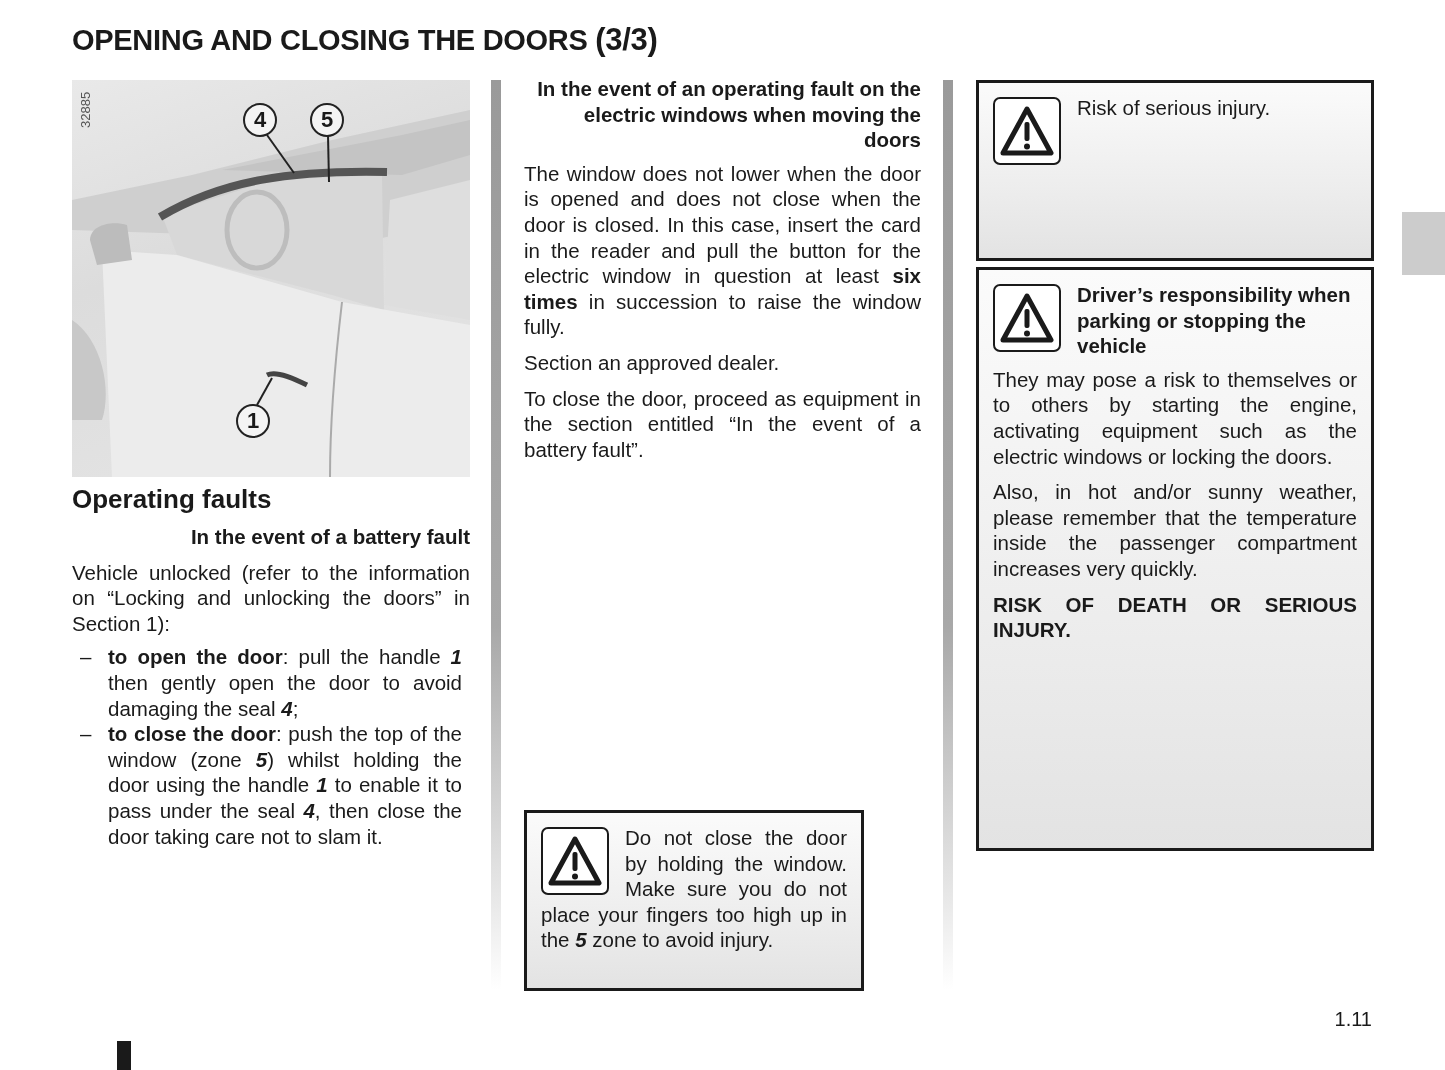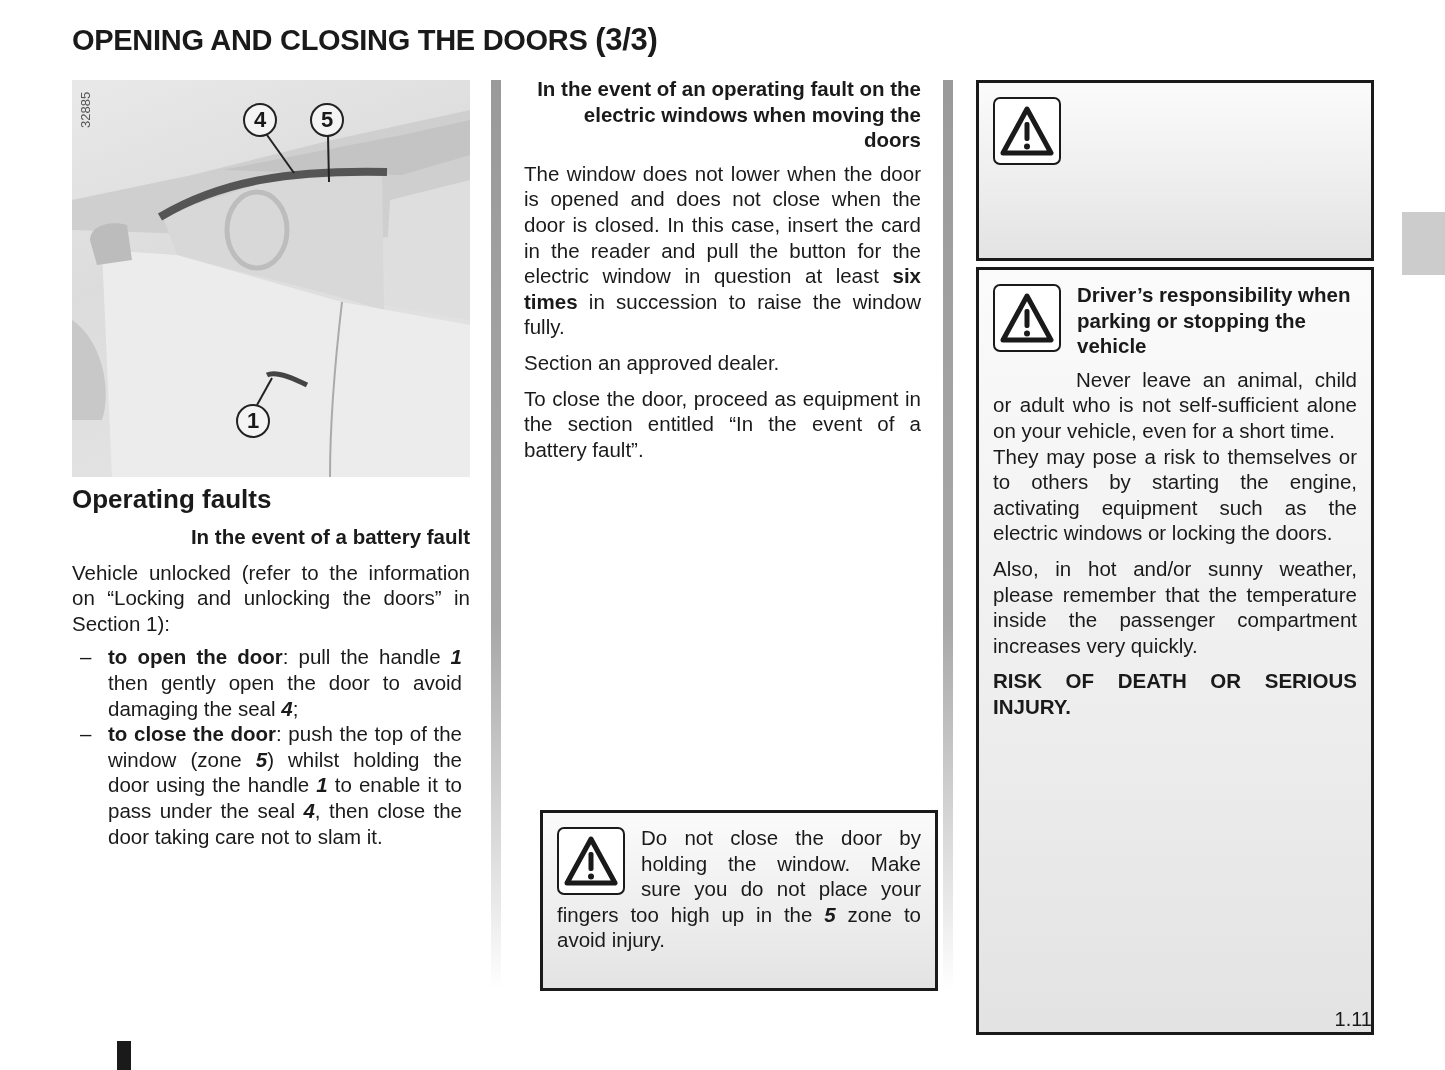--- a/index.html
+++ b/index.html
@@ -122,53 +122,53 @@
 
 <div class="col" style="left:524px; top:76px; width:397px;">
   <div class="h3" style="margin-bottom:8px;">In the event of an operating fault on the electric windows when moving the doors</div>
   <p>
     <span>The window does not lower when the door is opened and does not close when the door is closed. In this case, insert the card in the reader and pull the button for the electric window in question at least </span><b>six times</b><span> in succession to raise the window fully.</span>
   </p>
   <p style="text-align:left;">Section an approved dealer.</p>
   <p>To close the door, proceed as equipment in the section entitled “In the event of a battery fault”.</p>
 </div>
 
-<div class="warnbox" style="left:540px; top:810px; width:398px; height:181px;">
+<div class="warnbox" style="left:524px; top:810px; width:340px; height:181px;">
   <div class="warn-icon">
     <svg width="56" height="52" viewBox="0 0 56 52">
         <path d="M28 4 L52 48 L4 48 Z" fill="none" stroke="#1a1a1a" stroke-width="5" stroke-linejoin="round"></path>
         <rect x="25.5" y="17" width="5" height="19" rx="2" fill="#1a1a1a"></rect>
         <circle cx="28" cy="41.5" r="3" fill="#1a1a1a"></circle>
       </svg>
   </div>
   <p>
     <span>Do not close the door by holding the window. Make sure you do not place your fingers too high up in the </span><b class="num">5</b><span> zone to avoid injury.</span>
   </p>
 </div>
 
 <div class="warnbox" style="left:976px; top:80px; width:398px; height:181px;">
   <div class="warn-icon">
     <svg width="56" height="52" viewBox="0 0 56 52">
         <path d="M28 4 L52 48 L4 48 Z" fill="none" stroke="#1a1a1a" stroke-width="5" stroke-linejoin="round"></path>
         <rect x="25.5" y="17" width="5" height="19" rx="2" fill="#1a1a1a"></rect>
         <circle cx="28" cy="41.5" r="3" fill="#1a1a1a"></circle>
       </svg>
   </div>
+  <p style="text-align:left;">Risk of serious injury.</p>
 </div>
 
-<div class="warnbox" style="left:976px; top:267px; width:398px; height:768px;">
+<div class="warnbox" style="left:976px; top:267px; width:398px; height:584px;">
   <div class="warn-icon">
     <svg width="56" height="52" viewBox="0 0 56 52">
         <path d="M28 4 L52 48 L4 48 Z" fill="none" stroke="#1a1a1a" stroke-width="5" stroke-linejoin="round"></path>
         <rect x="25.5" y="17" width="5" height="19" rx="2" fill="#1a1a1a"></rect>
         <circle cx="28" cy="41.5" r="3" fill="#1a1a1a"></circle>
       </svg>
   </div>
   <p style="font-weight:bold; text-align:left; margin-bottom:8px;">Driver’s responsibility when parking or stopping the vehicle</p>
-  <p class="indent-first" style="clear:both; margin-bottom:0;">Never leave an animal, child or adult who is not self-sufficient alone on your vehicle, even for a short time.</p>
   <p>They may pose a risk to themselves or to others by starting the engine, activating equipment such as the electric windows or locking the doors.</p>
   <p>Also, in hot and/or sunny weather, please remember that the temperature inside the passenger compartment increases very quickly.</p>
   <p style="font-weight:bold;">RISK OF DEATH OR SERIOUS INJURY.</p>
 </div>
 
 <div class="side-tab"></div>
 <div class="page-num">1.11</div>
 <div class="crop-mark"></div>
 
 </body></html>

